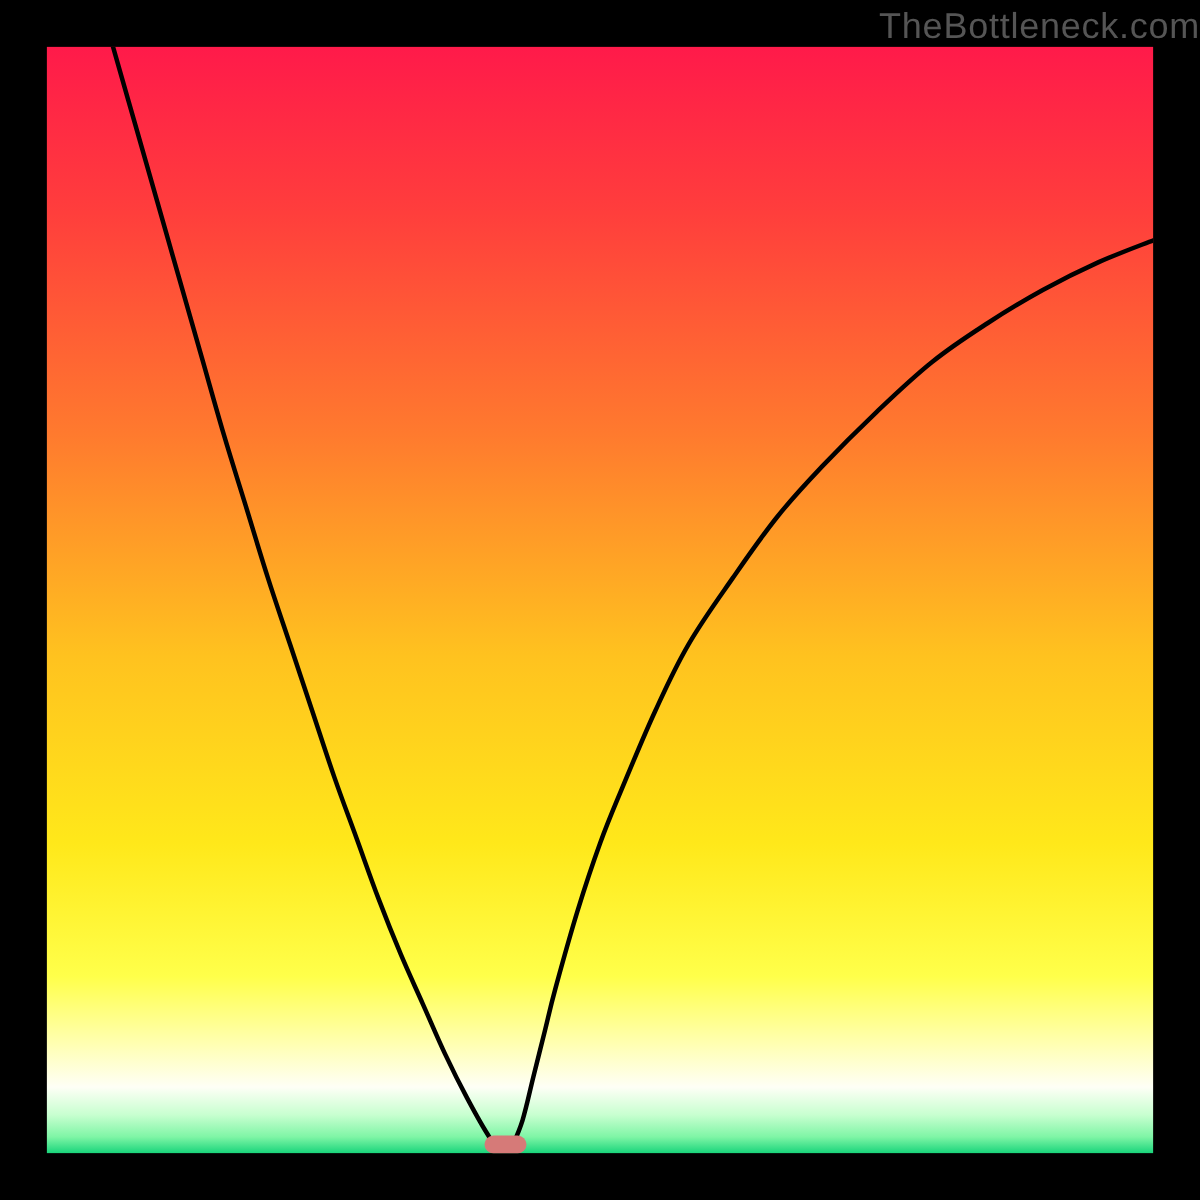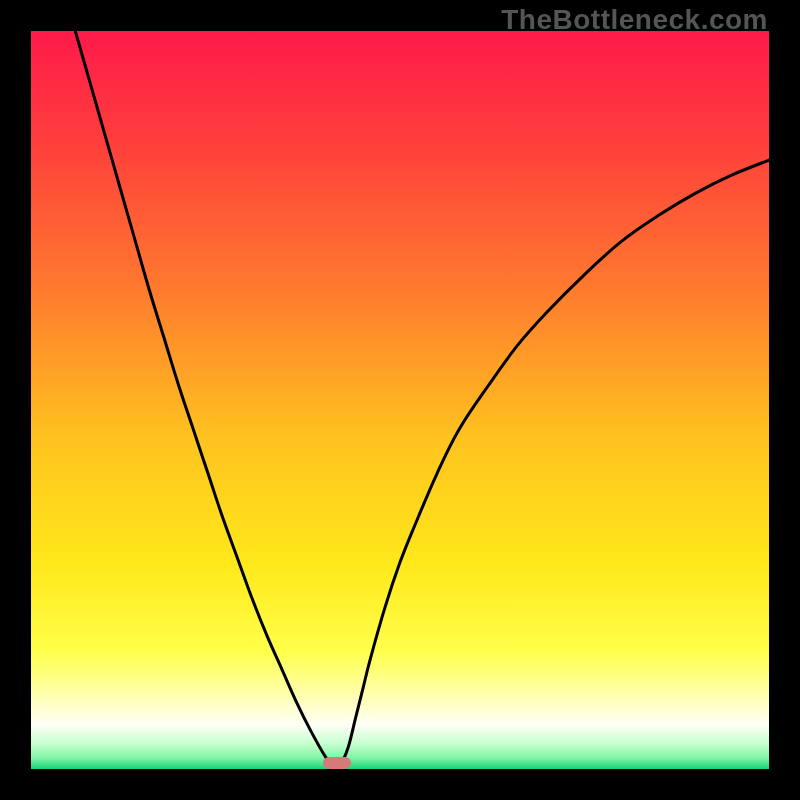--- a/index.html
+++ b/index.html
@@ -13,24 +13,24 @@
   }
   .frame {
     position: relative;
     width: 800px;
     height: 800px;
     background: #000;
   }
   .watermark {
     position: absolute;
     top: 4px;
-    right: 32px;
+    right: 0;
     color: #555;
-    font-size: 28px;
-    font-weight: 700;
+    font-size: 24px;
+    font-weight: 400;
     letter-spacing: 0.5px;
     z-index: 10;
   }
   .plot {
     position: absolute;
     left: 31px;
     top: 31px;
     width: 738px;
     height: 738px;
     overflow: hidden;

